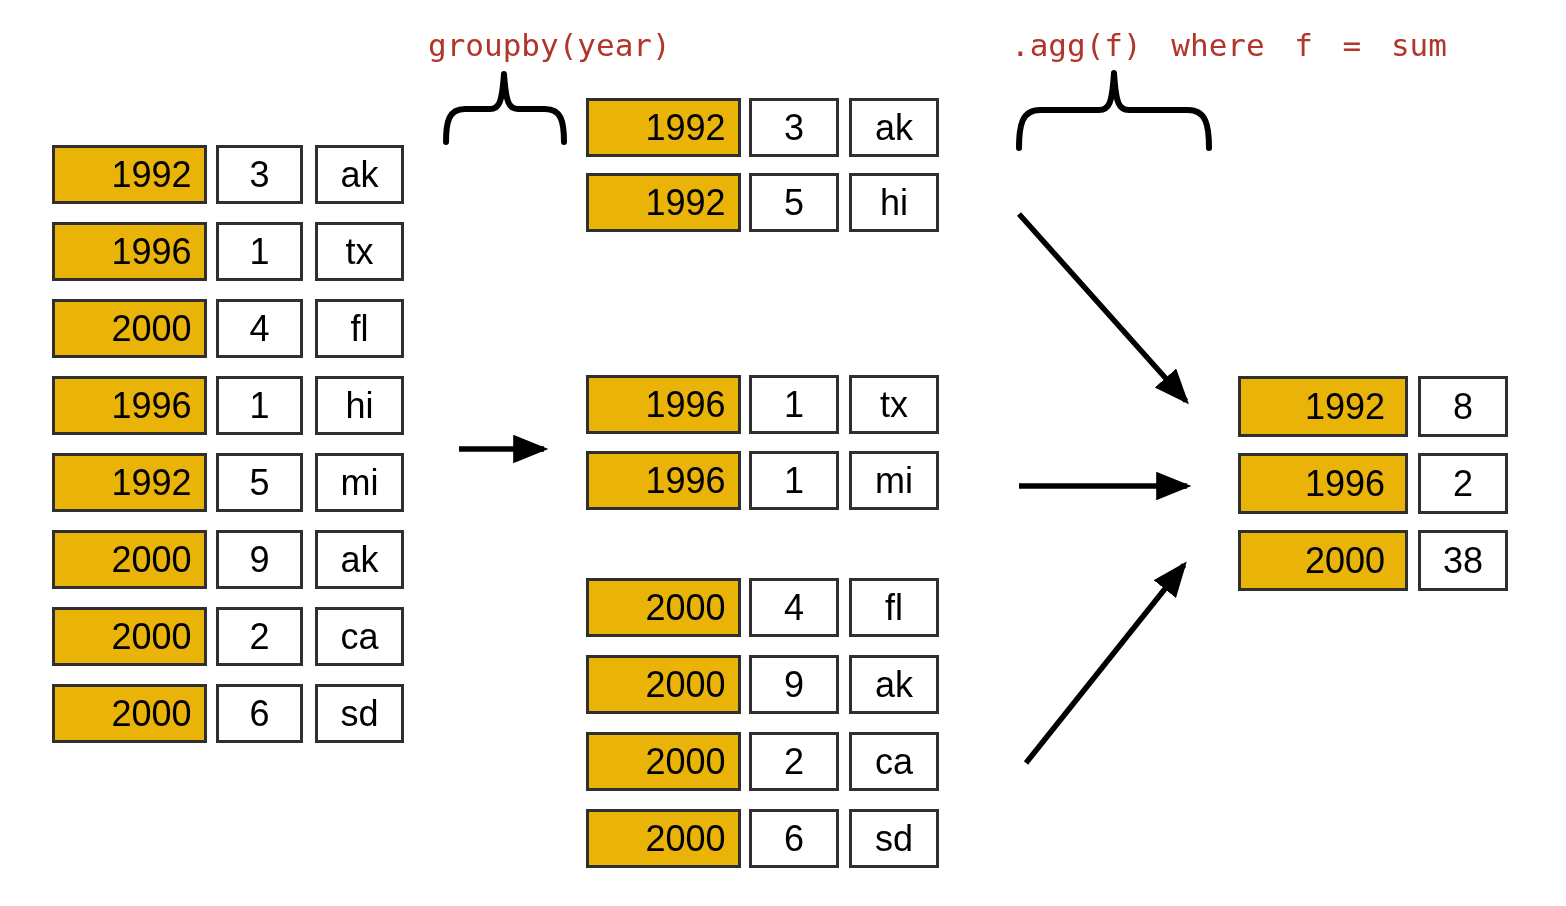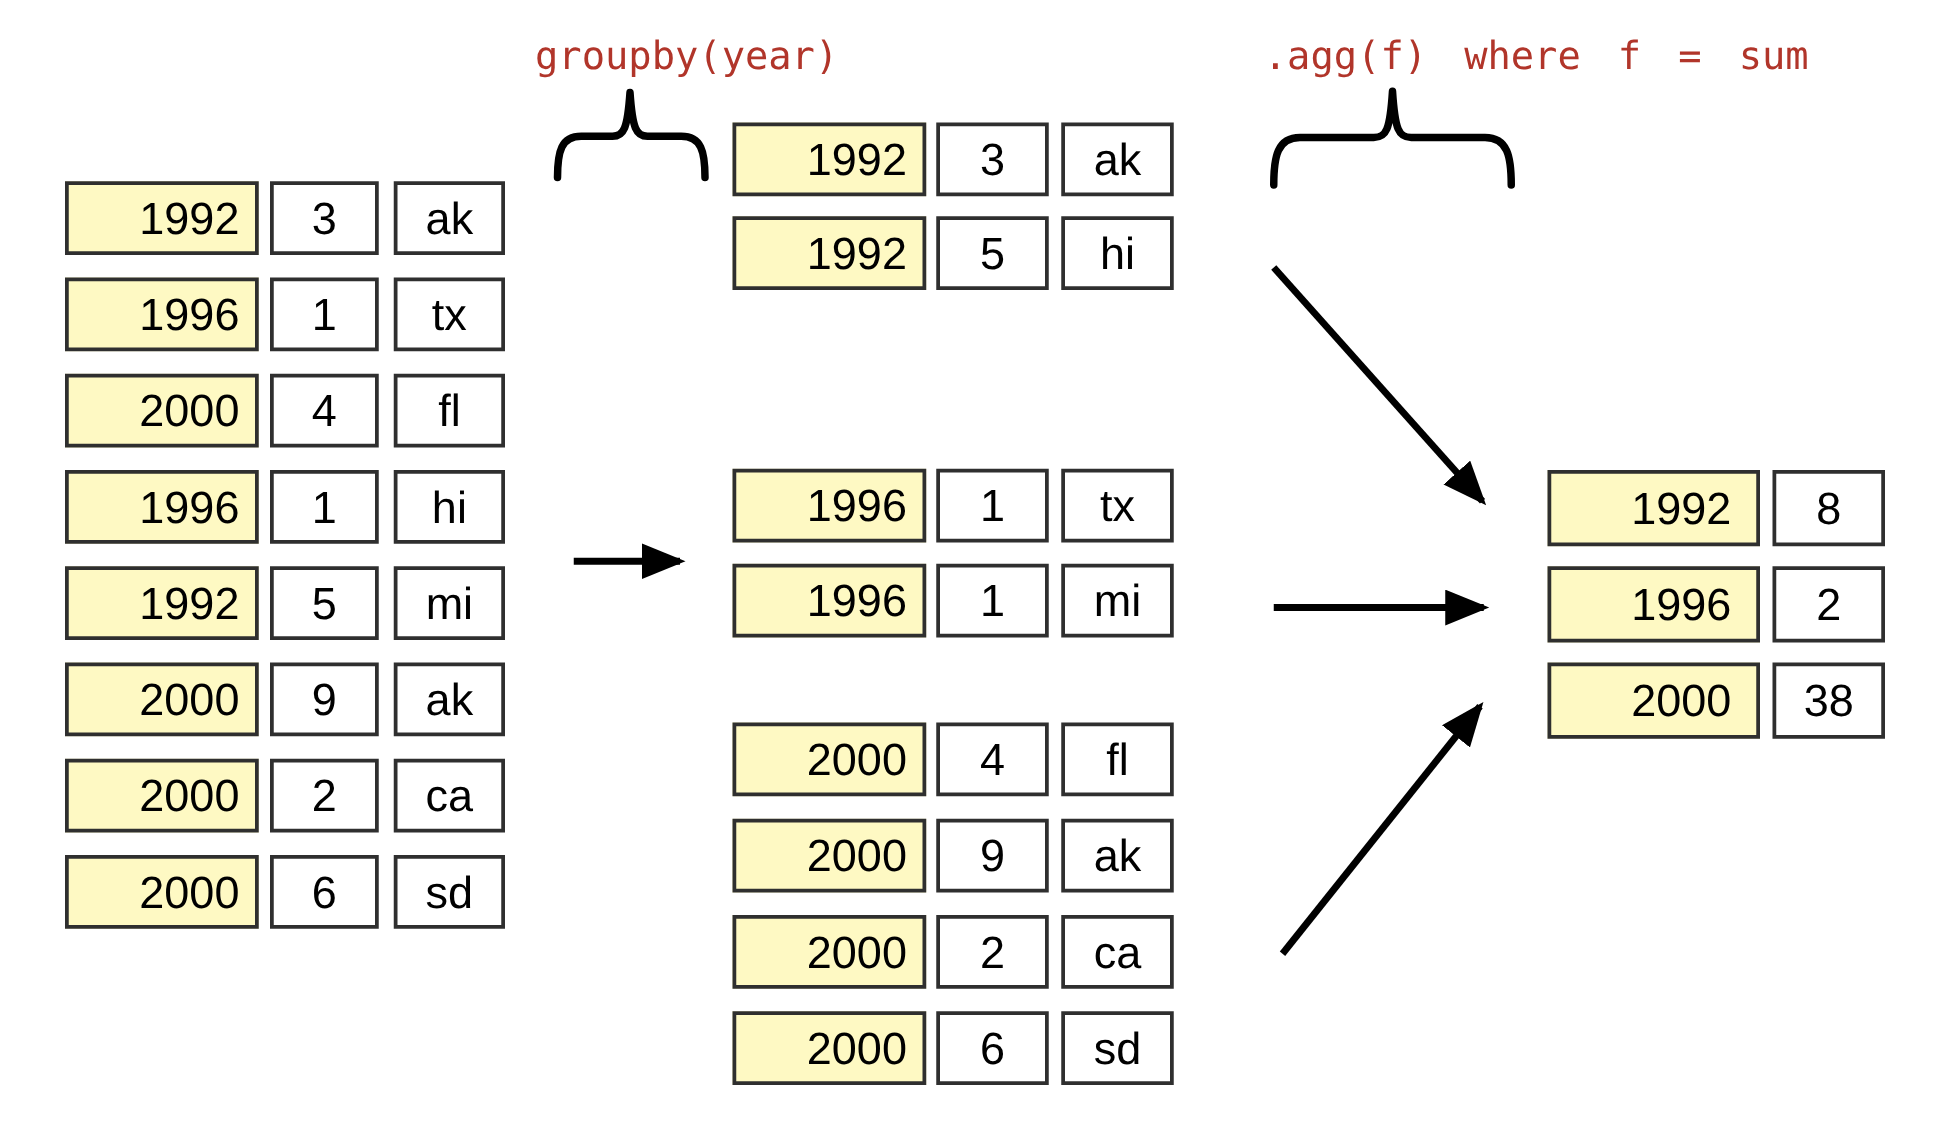--- a/index.html
+++ b/index.html
@@ -7,21 +7,21 @@
     position:relative;width:1566px;height:906px;background:#ffffff;
     font-family:"Liberation Sans", sans-serif;overflow:hidden;
   }
   .row{position:absolute;display:flex;height:59px;}
   .r-res{height:61px;}
   .cell{
     box-sizing:border-box;border:3px solid #2f2f2f;background:#ffffff;
     display:flex;align-items:center;justify-content:center;
     font-size:36px;color:#000000;line-height:1;
   }
-  .c-year{background:#fef9c3;padding-left:44px;}
+  .c-year{background:#eab308;padding-left:44px;}
   .r-left .c-year{width:155px;}
   .r-left .c-val{width:87px;margin-left:9px;}
   .r-left .c-st{width:89px;margin-left:12px;}
   .r-mid .c-year{width:155px;}
   .r-mid .c-val{width:90px;margin-left:8px;}
   .r-mid .c-st{width:90px;margin-left:10px;}
   .r-res .c-year{width:170px;}
   .r-res .c-val{width:90px;margin-left:10px;}
   .lbl{
     position:absolute;font-family:"DejaVu Sans Mono", monospace;

